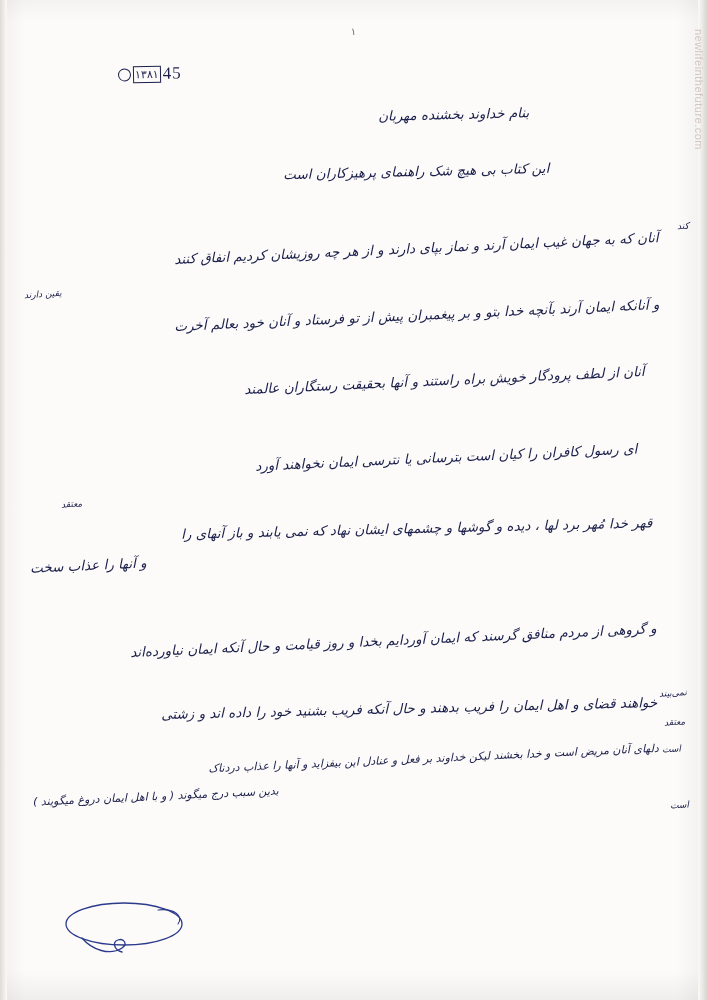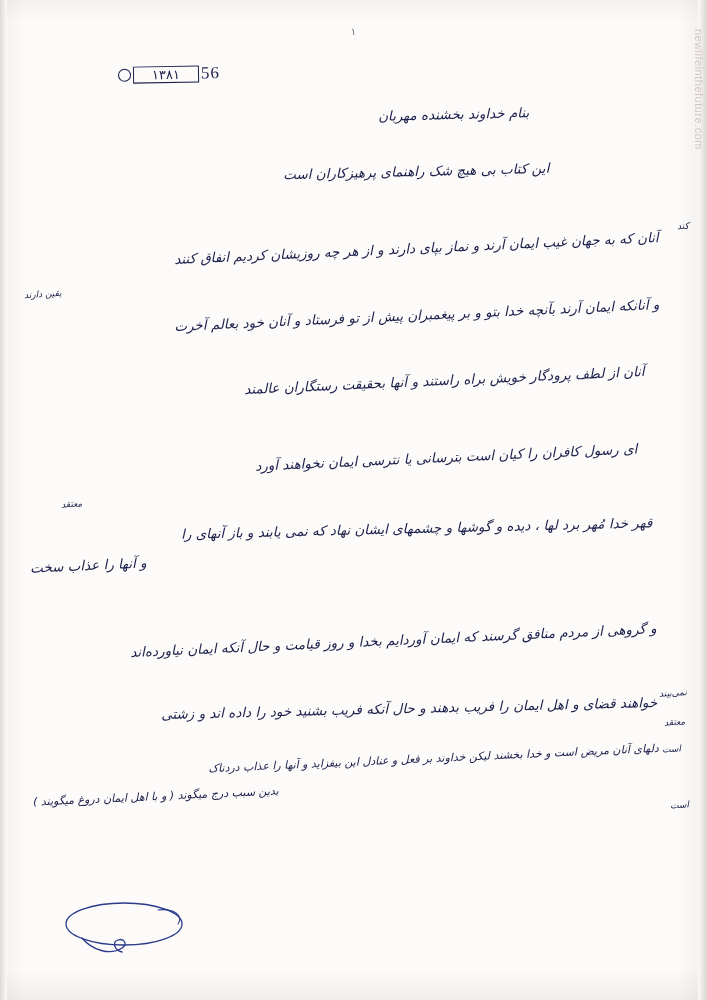--- a/index.html
+++ b/index.html
@@ -91,22 +91,22 @@
   }
   .ref-stamp .circle {
     width: 11px;
     height: 11px;
     border: 1.4px solid #1b1f4b;
     border-radius: 50%;
     display: inline-block;
   }
   .ref-stamp .boxed {
     border: 1.2px solid #1b1f4b;
-    padding: 0 18px;
-    font-size: 13px;
+    padding: 0 1px;
+    font-size: 11px;
     line-height: 15px;
     letter-spacing: 1px;
   }
   .ref-stamp .digits {
     font-size: 17px;
     letter-spacing: 1px;
   }
 
   
   .margin-note {
@@ -151,21 +151,21 @@
 
   <div class="paper-tint"></div>
   <div class="scan-edge-left"></div>
   <div class="scan-edge-right"></div>
 
   <div class="page-number">١</div>
 
   <div class="ref-stamp">
     <span class="circle"></span>
     <span class="boxed">١٣٨١</span>
-    <span class="digits">56</span>
+    <span class="digits">45</span>
   </div>
 
   <div class="ink m rot-1" style="top:106px; right:178px;">بنام خداوند بخشنده مهربان</div>
 
   <div class="ink m rot-1" style="top:163px; right:158px;">این کتاب بی هیچ شک راهنمای پرهیزکاران است</div>
 
   <div class="ink m rot-2" style="top:240px; right:48px;">آنان که به جهان غیب ایمان آرند و نماز بپای دارند و از هر چه روزیشان کردیم انفاق کنند</div>
 
   <div class="ink m rot-2" style="top:307px; right:48px;">و آنانکه ایمان آرند بآنچه خدا بتو و بر پیغمبران پیش از تو فرستاد و آنان خود بعالم آخرت</div>
 

